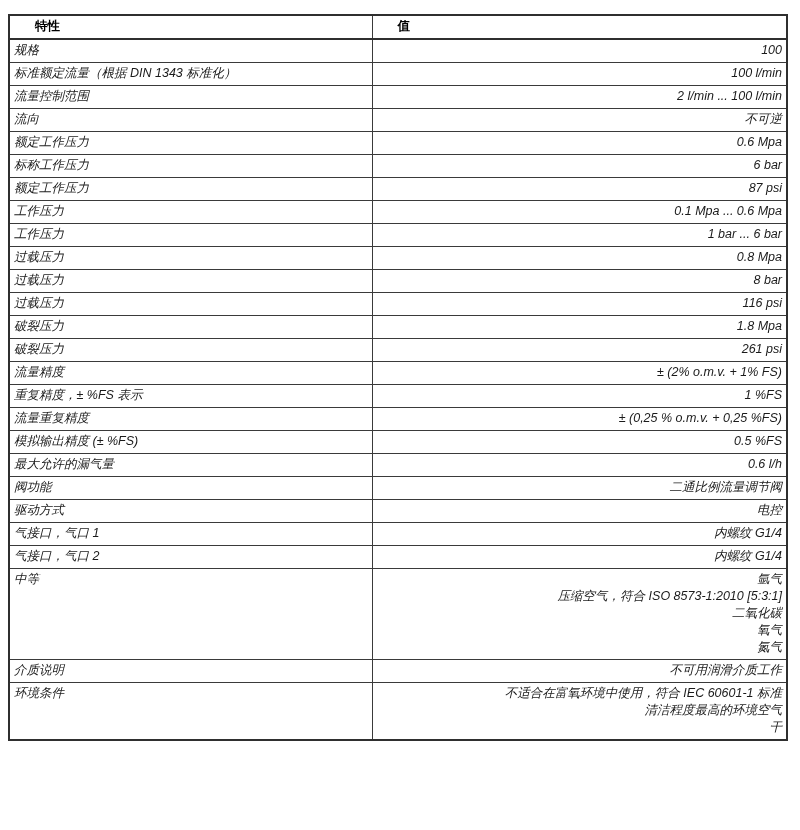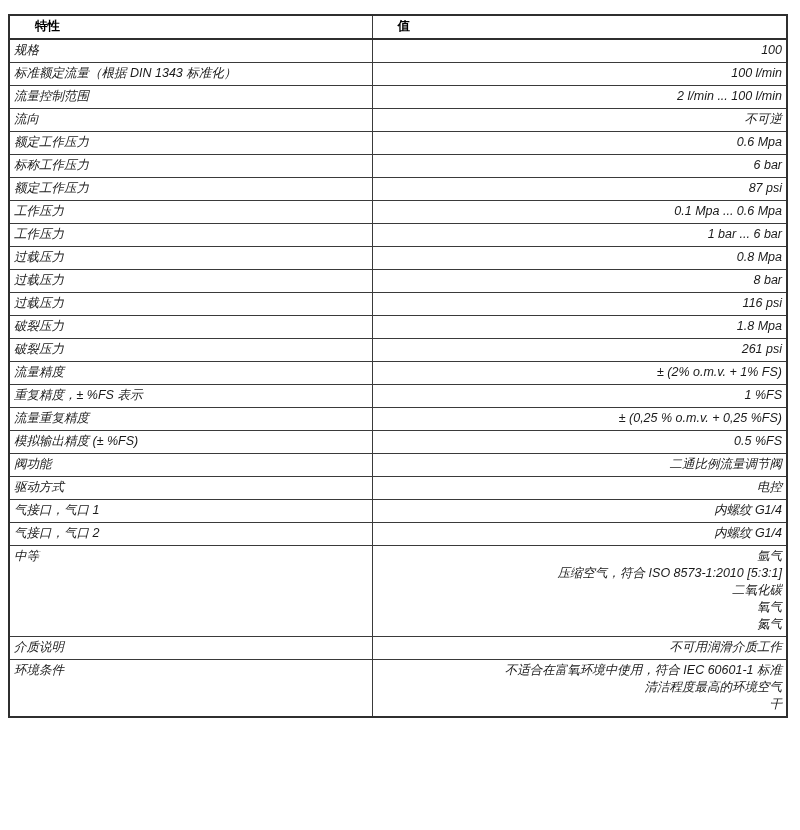--- a/index.html
+++ b/index.html
@@ -195,20 +195,26 @@
           </td>
   </tr>
 
   <tr>
     <td class="label-cell">模拟输出精度 (± %FS)</td>
     <td class="value-cell">
             <div class="value-line">0.5 %FS</div>
           </td>
   </tr>
 
+  <tr>
+    <td class="label-cell">最大允许的漏气量</td>
+    <td class="value-cell">
+            <div class="value-line">0.6 l/h</div>
+          </td>
+  </tr>
 
   <tr>
     <td class="label-cell">阀功能</td>
     <td class="value-cell">
             <div class="value-line">二通比例流量调节阀</div>
           </td>
   </tr>
 
 
   <tr>

